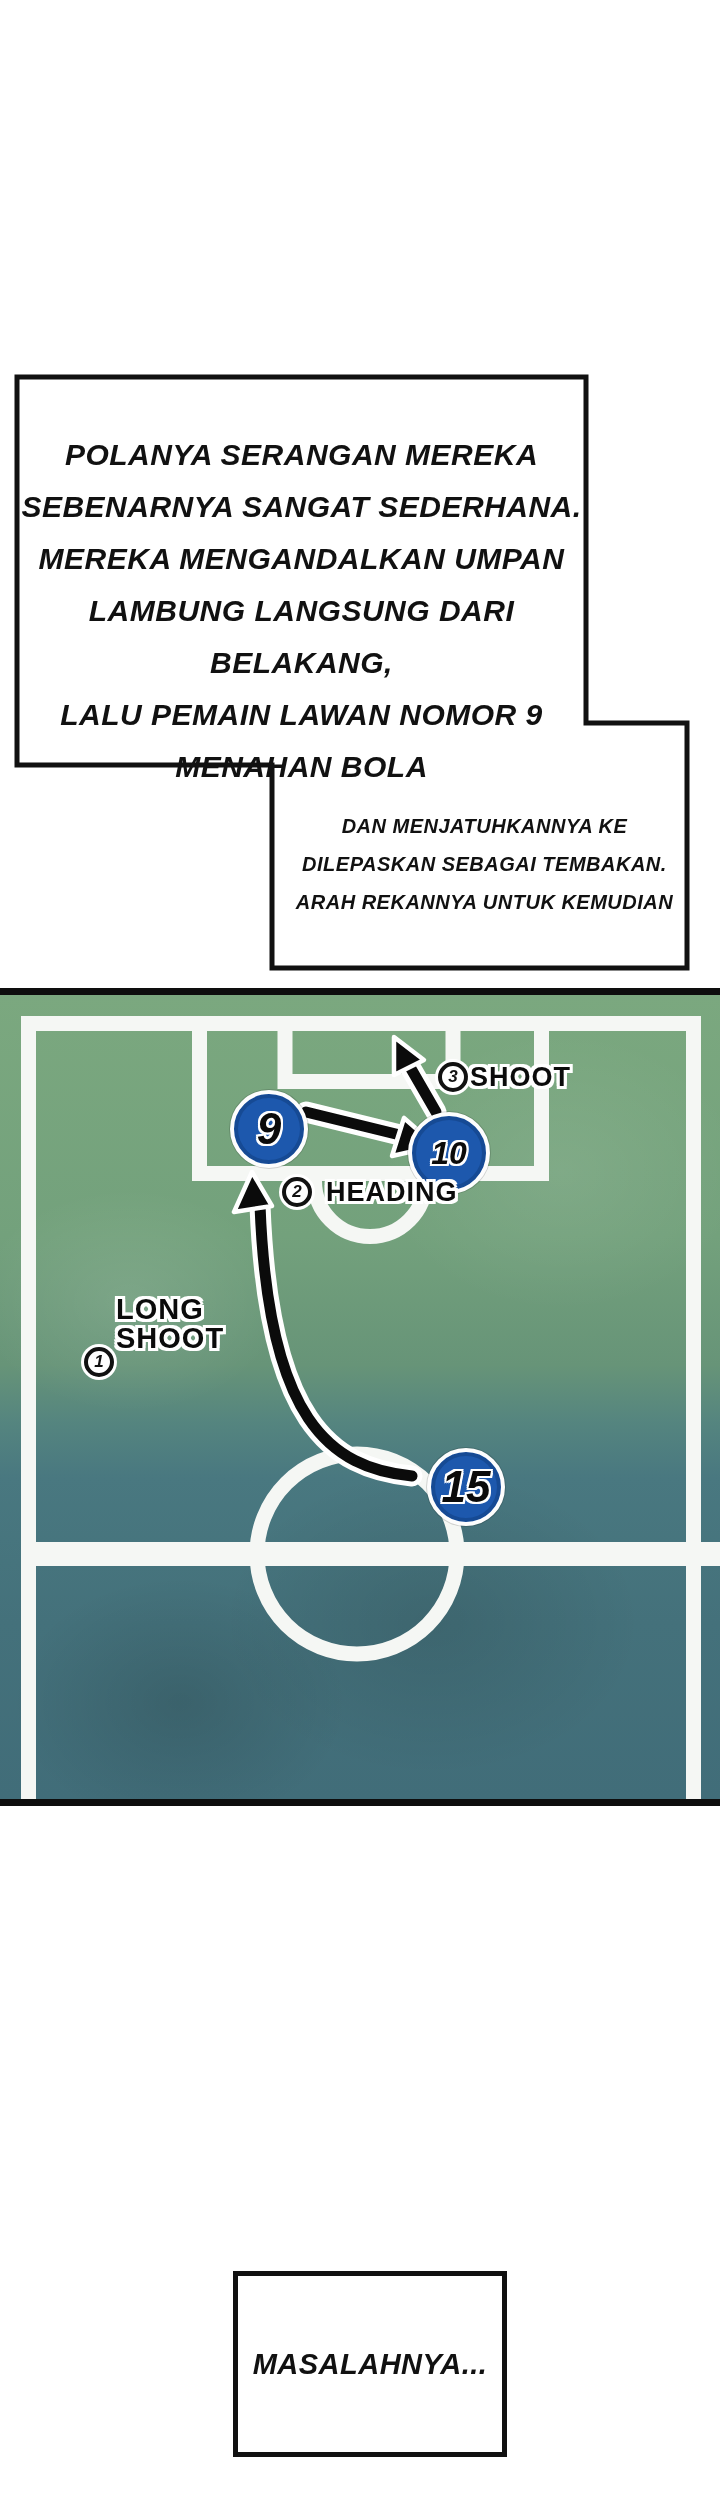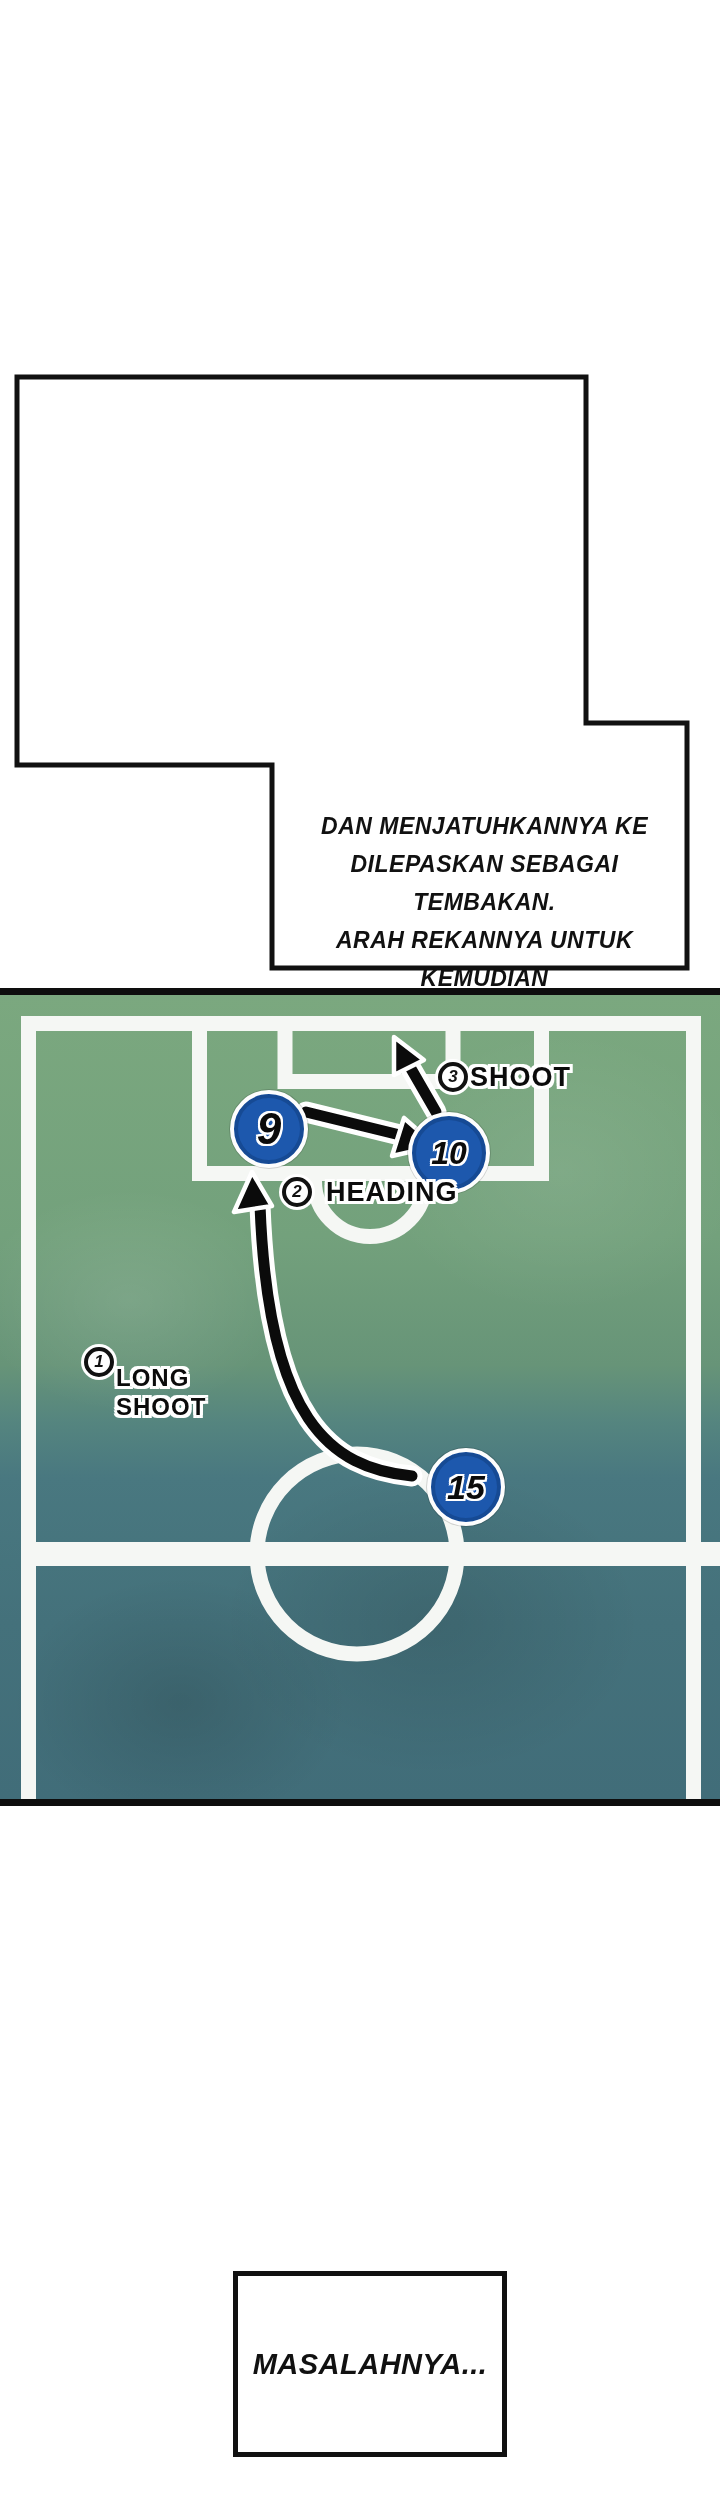--- a/index.html
+++ b/index.html
@@ -14,21 +14,21 @@
   .bubble-svg{position:absolute;left:0;top:0;width:720px;height:990px;}
   .speech-text{
     position:absolute;
     color:#111;
     font-weight:700;
     font-style:italic;
     text-align:center;
     letter-spacing:0.5px;
   }
   .bubble1-text{left:17px;top:429px;width:569px;font-size:30px;line-height:52px;}
-  .bubble2-text{left:292px;top:807px;width:385px;font-size:23px;line-height:38px;}
+  .bubble2-text{left:292px;top:807px;width:385px;font-size:20px;line-height:38px;}
   .bubble3{
     position:absolute;left:233px;top:2271px;width:274px;height:186px;
     background:#fff;border:5px solid #111;box-sizing:border-box;
     display:flex;align-items:center;justify-content:center;
   }
   .bubble3 .speech-line{font-size:29px;}
   .speech-line{display:block;}
   
   .field{
     position:absolute;left:0;top:988px;width:720px;height:818px;
@@ -50,53 +50,61 @@
     background:#1d58ad;
     border:4px solid #fdfdfd;
     box-shadow:0 0 0 1px rgba(0,0,0,0.15), inset 0 0 0 4px #164a94;
     display:flex;align-items:center;justify-content:center;
     color:#0b0b0b;
     font-weight:700;font-style:italic;
     text-shadow:-2px -2px 0 #fff,2px -2px 0 #fff,-2px 2px 0 #fff,2px 2px 0 #fff,-2px 0 0 #fff,2px 0 0 #fff,0 -2px 0 #fff,0 2px 0 #fff;
   }
   .player-9{left:230px;top:1090px;width:70px;height:70px;font-size:44px;}
   .player-10{left:408px;top:1112px;width:74px;height:74px;font-size:32px;}
-  .player-15{left:427px;top:1448px;width:70px;height:70px;font-size:34px;}
+  .player-15{left:427px;top:1448px;width:70px;height:70px;font-size:44px;}
   
   .badge{
     position:absolute;
     width:30px;height:30px;border-radius:50%;
     background:#fff;border:4px solid #111;box-sizing:border-box;
     box-shadow:0 0 0 3px #fff;
     display:flex;align-items:center;justify-content:center;
     font-weight:700;font-style:italic;font-size:17px;color:#111;
   }
   .step-label{
     position:absolute;
     color:#0b0b0b;font-weight:700;font-size:27px;letter-spacing:1px;
     line-height:30px;
     text-shadow:-3px -3px 0 #fff,3px -3px 0 #fff,-3px 3px 0 #fff,3px 3px 0 #fff,-3px 0 0 #fff,3px 0 0 #fff,0 -3px 0 #fff,0 3px 0 #fff;
     white-space:nowrap;
   }
   .badge-1{left:84px;top:1347px;}
-  .label-1{left:116px;top:1363px;font-size:24px;line-height:29px;}
+  .label-1{left:116px;top:1295px;font-size:29px;line-height:29px;}
   .badge-2{left:282px;top:1177px;}
   .label-2{left:326px;top:1177px;}
   .badge-3{left:438px;top:1062px;}
   .label-3{left:470px;top:1062px;text-align:right;}
 </style>
 </head>
 <body>
 
 <div class="page">
 
   <svg class="bubble-svg" viewBox="0 0 720 990" xmlns="http://www.w3.org/2000/svg">
     <path d="M 17 377 H 586 V 723 H 687 V 968 H 272 V 765 H 17 Z" fill="#ffffff" stroke="#111111" stroke-width="5" stroke-linejoin="miter"></path>
   </svg>
 
+  <div class="speech-text bubble1-text">
+    <span class="speech-line">POLANYA SERANGAN MEREKA</span>
+    <span class="speech-line">SEBENARNYA SANGAT SEDERHANA.</span>
+    <span class="speech-line">MEREKA MENGANDALKAN UMPAN</span>
+    <span class="speech-line">LAMBUNG LANGSUNG DARI BELAKANG,</span>
+    <span class="speech-line">LALU PEMAIN LAWAN NOMOR 9</span>
+    <span class="speech-line">MENAHAN BOLA</span>
+  </div>
 
   <div class="speech-text bubble2-text">
     <span class="speech-line">DAN MENJATUHKANNYA KE</span>
     <span class="speech-line">DILEPASKAN SEBAGAI TEMBAKAN.</span>
     <span class="speech-line">ARAH REKANNYA UNTUK KEMUDIAN</span>
   </div>
 
   <div class="field">
     <svg class="field-svg" viewBox="0 0 720 804" xmlns="http://www.w3.org/2000/svg">
 

